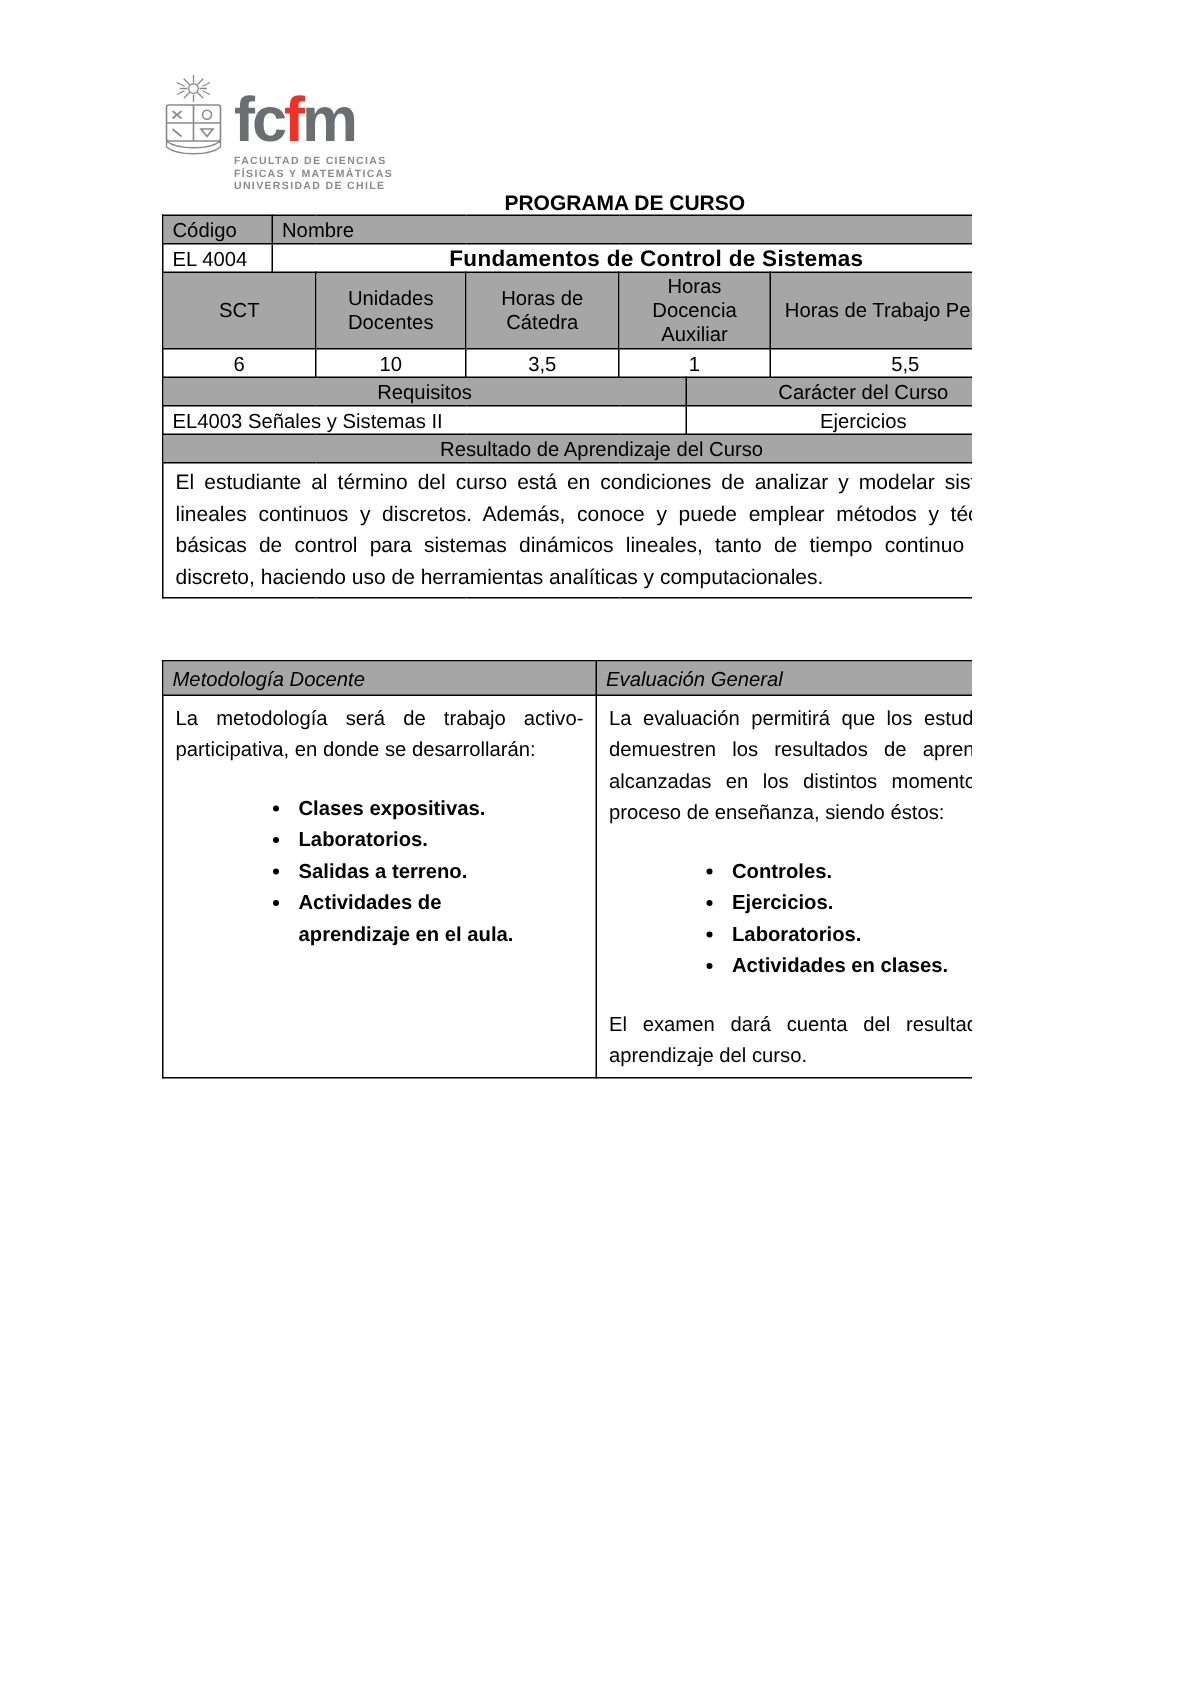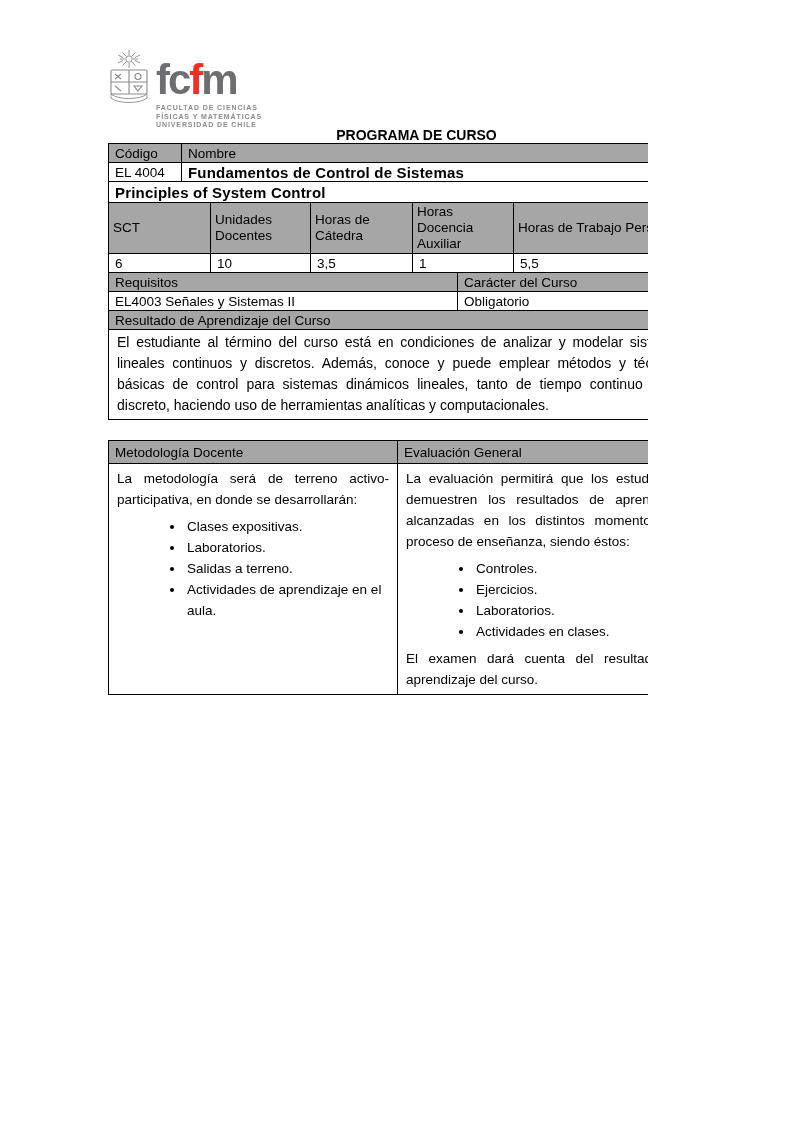--- a/index.html
+++ b/index.html
@@ -22,33 +22,33 @@
   .brand .accent{color:var(--brand-red);}
   .logo-caption{margin-top:4px;font-size:7px;line-height:8.5px;letter-spacing:0.9px;color:var(--caption-gray);font-weight:700;}
 
   
   .doc-title{position:absolute;left:124px;top:127px;width:585px;text-align:center;font-size:14px;font-weight:700;}
 
   
   table{border-collapse:collapse;table-layout:fixed;width:585px;font-size:13.5px;}
   td{border:1.5px solid var(--border-col);padding:0 6px;vertical-align:middle;height:19px;overflow:hidden;}
   .hdr{background:var(--header-fill);}
-  .c{}
+  .c{text-align:center;}
   .b{font-weight:700;}
 
   .table1{position:absolute;left:108px;top:143px;}
   .coursename{font-size:15px;letter-spacing:0.2px;}
   .credits-hdr td{height:35px;line-height:16px;padding:1px 4px;}
   .outcome-cell{height:90px;vertical-align:top;padding:2px 8px;text-align:justify;line-height:21px;font-size:14px;}
 
   .table2{position:absolute;left:108px;top:440px;}
-  .table2 .head td{height:23px;background:var(--header-fill);}
+  .table2 .head td{height:23px;background:var(--header-fill);font-style:italic;}
   .table2 .body td{height:218px;vertical-align:top;padding:4px 8px;line-height:21px;}
   .just{text-align:justify;}
-  .table2 ul{list-style:disc outside;margin:6px;padding-left:62px;}
+  .table2 ul{list-style:disc outside;margin:18px;padding-left:62px;font-weight:bold;}
   .table2 li{line-height:21px;padding-left:2px;}
   .closing{}
 </style>
 </head>
 <body>
 
 <div class="page">
 
   <div class="logo">
     <svg class="crest" viewBox="0 0 46 60" fill="none" stroke="#8a8a8a" stroke-width="1.1">
@@ -92,44 +92,41 @@
     </colgroup>
     <tbody>
         <tr>
       <td class="hdr">Código</td>
       <td class="hdr" colspan="6">Nombre</td>
     </tr>
     <tr>
       <td>EL 4004</td>
       <td class="c b coursename" colspan="6">Fundamentos de Control de Sistemas</td>
     </tr>
-    <tr>
-      <td class="c b coursename" colspan="7" style="height:21px">Principles of System Control</td>
-    </tr>
     <tr class="credits-hdr">
       <td class="hdr c" colspan="2">SCT</td>
       <td class="hdr c">Unidades Docentes</td>
       <td class="hdr c">Horas de Cátedra</td>
       <td class="hdr c" colspan="2">Horas Docencia Auxiliar</td>
       <td class="hdr c">Horas de Trabajo Personal</td>
     </tr>
     <tr>
       <td class="c" colspan="2">6</td>
       <td class="c">10</td>
       <td class="c">3,5</td>
       <td class="c" colspan="2">1</td>
       <td class="c">5,5</td>
     </tr>
     <tr>
       <td class="hdr c" colspan="5">Requisitos</td>
       <td class="hdr c" colspan="2">Carácter del Curso</td>
     </tr>
     <tr>
       <td colspan="5">EL4003 Señales y Sistemas II</td>
-      <td class="c" colspan="2">Obligatorio</td>
+      <td class="c" colspan="2">Ejercicios</td>
     </tr>
     <tr>
       <td class="hdr c" colspan="7">Resultado de Aprendizaje del Curso</td>
     </tr>
     <tr>
       <td class="outcome-cell" colspan="7">El estudiante al término del curso está en condiciones de analizar y modelar sistemas lineales continuos y discretos. Además, conoce y puede emplear  métodos y técnicas básicas de control para sistemas dinámicos lineales, tanto de tiempo continuo como discreto, haciendo uso de herramientas analíticas y computacionales.</td>
     </tr>
   </tbody>
     </table>
 
@@ -138,21 +135,21 @@
         <col style="width:289px">
         <col style="width:296px">
       </colgroup>
     <tbody>
         <tr class="head">
       <td>Metodología Docente</td>
       <td>Evaluación General</td>
     </tr>
     <tr class="body">
       <td>
-        <div class="just">La metodología será de terreno activo-participativa, en donde se desarrollarán:</div>
+        <div class="just">La metodología será de trabajo activo-participativa, en donde se desarrollarán:</div>
         <ul>
           <li>Clases expositivas.</li>
           <li>Laboratorios.</li>
           <li>Salidas a terreno.</li>
           <li>Actividades de aprendizaje en el aula.</li>
         </ul>
       </td>
       <td>
         <div class="just">La evaluación  permitirá que los estudiantes demuestren los resultados de aprendizaje alcanzadas en los distintos momentos del proceso de enseñanza, siendo éstos:</div>
         <ul>

